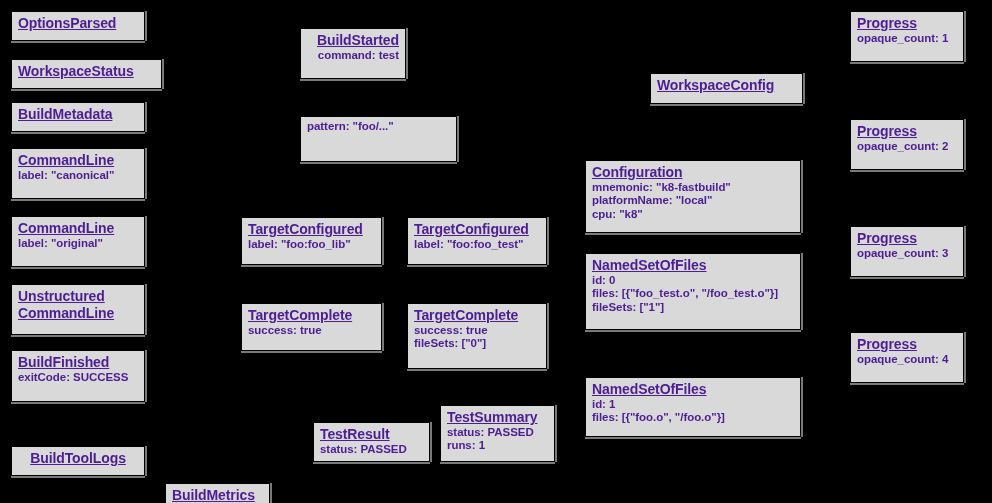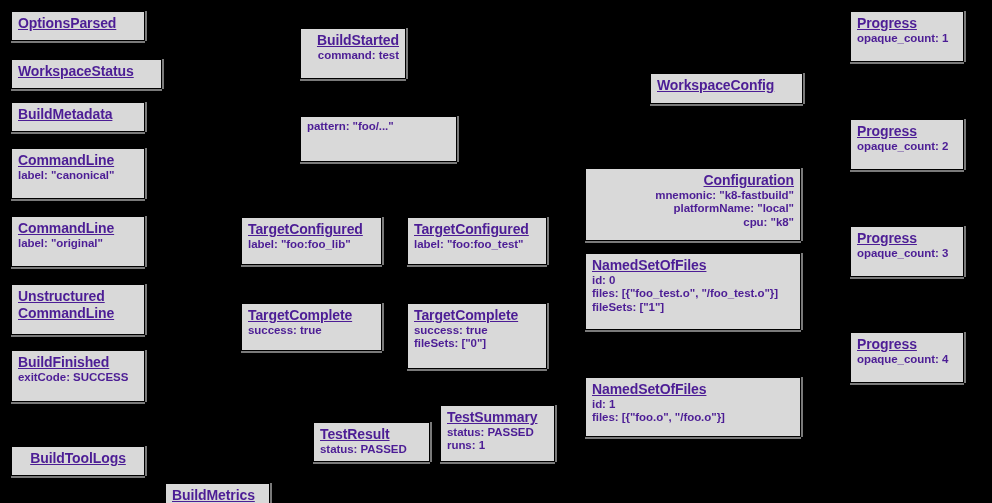--- a/index.html
+++ b/index.html
@@ -106,21 +106,21 @@
       <span class="node-field">status: PASSED</span>
     </div>
     <div class="node" style="left: 440px; top: 405px; width: 115px; height: 57px;">
       <span class="node-title-line">TestSummary</span>
       <span class="node-field">status: PASSED</span>
       <span class="node-field">runs: 1</span>
     </div>
     <div class="node" style="left: 650px; top: 73px; width: 153px; height: 31px;">
       <span class="node-title-line">WorkspaceConfig</span>
     </div>
-    <div class="node" style="left: 585px; top: 168px; width: 216px; height: 73px; text-align: right;">
+    <div class="node" style="left: 585px; top: 160px; width: 216px; height: 73px;">
       <span class="node-title-line">Configuration</span>
       <span class="node-field">mnemonic: "k8-fastbuild"</span>
       <span class="node-field">platformName: "local"</span>
       <span class="node-field">cpu: "k8"</span>
     </div>
     <div class="node" style="left: 585px; top: 253px; width: 216px; height: 77px;">
       <span class="node-title-line">NamedSetOfFiles</span>
       <span class="node-field">id: 0</span>
       <span class="node-field">files: [{"foo_test.o", "/foo_test.o"}]</span>
       <span class="node-field">fileSets: ["1"]</span>

